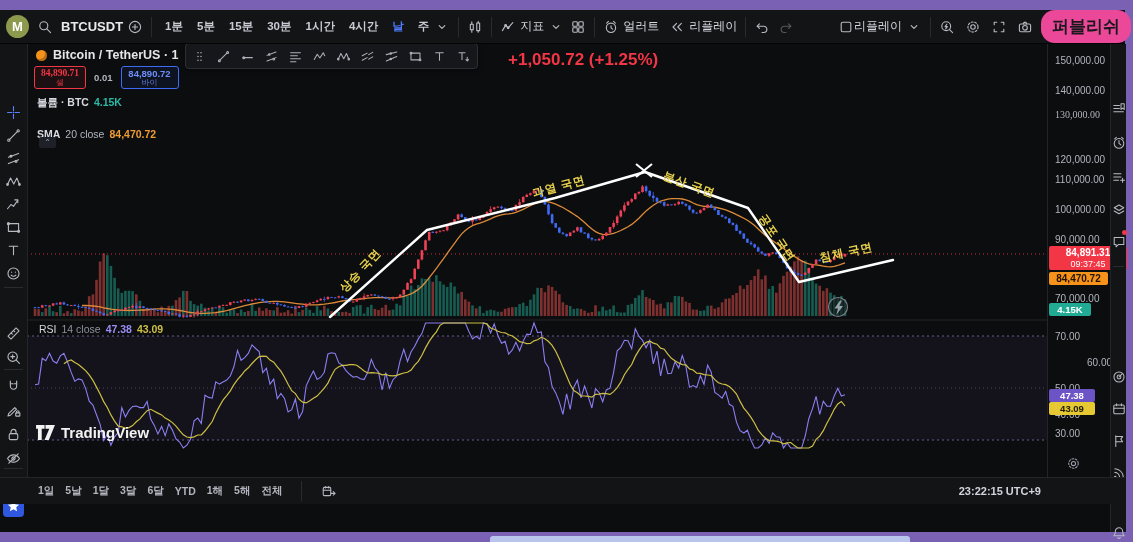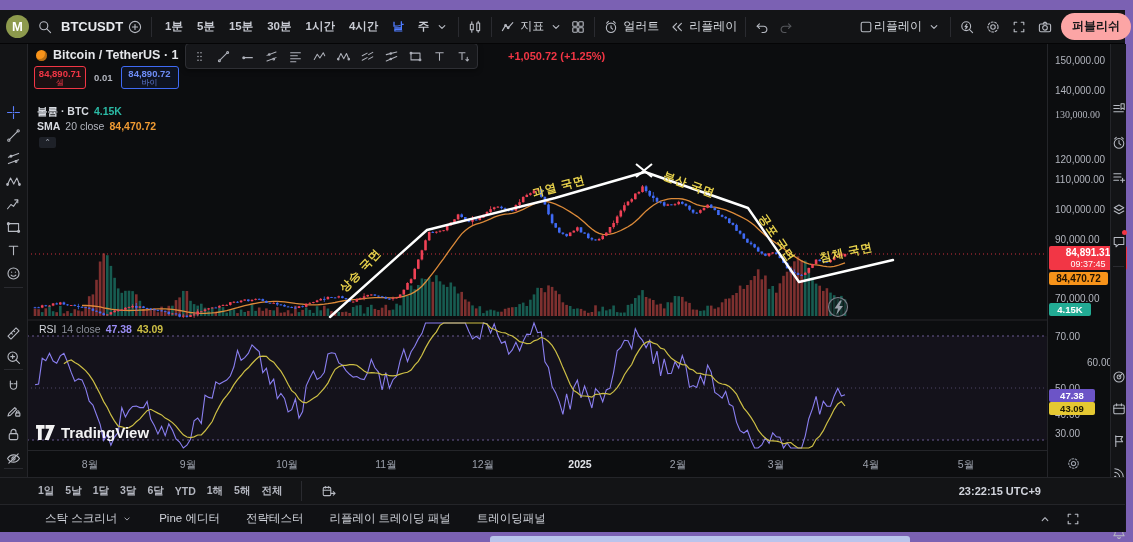--- a/index.html
+++ b/index.html
@@ -18,21 +18,21 @@
   .tb-group{display:flex;align-items:center;gap:4px;}
   .tb-sep{width:1px;height:20px;background:#2a2b30;margin:0 8px;flex:none;}
   .logo-circle{width:23px;height:23px;border-radius:50%;background:#8d9a4d;color:#fff;font-weight:700;
                font-size:13px;display:flex;align-items:center;justify-content:center;flex:none;}
   .icon{display:inline-flex;align-items:center;justify-content:center;color:#b7bac2;flex:none;}
   .icon svg{stroke:currentColor;fill:none;stroke-width:1.4;stroke-linecap:round;stroke-linejoin:round;}
   .sym-text{font-weight:700;font-size:13px;color:#e8eaee;margin:0 4px;}
   .itv{font-size:11.5px;color:#c9ccd4;padding:3px 5px;border-radius:3px;cursor:default;font-weight:bold;}
   .itv.active{color:#4e7bff;font-weight:700;}
   .tb-label{font-size:12px;color:#d5d8de;}
-  .pill{background:#fca5a5;color:#17181a;font-size:12px;font-weight:700;border-radius:14px;
+  .pill{background:#ec4899;color:#17181a;font-size:17px;font-weight:700;border-radius:14px;
         padding:5px 11px;margin-left:8px;margin-right:-6px;z-index:7;}
   .dim{opacity:.4;}
   
   #left-toolbar{left:0;top:44px;width:27px;height:433px;background:#131416;border-right:1px solid #242529;z-index:5;}
   .lt-sep{position:absolute;left:4px;width:19px;height:1px;background:#2a2b30;}
   .side-icon{position:absolute;left:3px;width:21px;height:21px;display:flex;align-items:center;justify-content:center;color:#b7bac2;}
   .side-icon svg{stroke:currentColor;fill:none;stroke-width:1.3;stroke-linecap:round;stroke-linejoin:round;}
   .fav-btn{position:absolute;left:3px;width:21px;height:21px;border-radius:4px;background:#2f57e0;
            display:flex;align-items:center;justify-content:center;}
   
@@ -40,33 +40,33 @@
   #chart-svg{position:absolute;left:0;top:0;}
   
   .ov{position:absolute;z-index:3;}
   #sym-legend{left:9px;top:4px;font-size:12.5px;font-weight:600;color:#e4e6ea;display:flex;align-items:center;gap:6px;}
   .btc-dot{width:11px;height:11px;border-radius:50%;background:#f7931a;display:inline-block;
            box-shadow:inset -2px -2px 0 rgba(0,0,0,.25);}
   #bs-row{left:7px;top:22px;display:flex;align-items:center;gap:8px;}
   .bs-box{width:50px;border-radius:3px;text-align:center;padding:2px 0 1px;line-height:1.05;}
   .bs-box .p{font-size:9.5px;font-weight:700;display:block;}
   .bs-box .l{font-size:8px;display:block;opacity:.85;}
-  #sell-box{border:1px solid #f23645;color:#f23645;background:rgba(242,54,69,.07);}
+  #sell-box{border:1px solid #f23645;color:#f23645;background:rgba(242,54,69,.07);font-family:Liberation Serif, serif;}
   #buy-box{border:1px solid #3f6af5;color:#6e8df7;background:rgba(41,98,255,.08);width:56px;}
   #spread{font-size:9.5px;color:#b2b5be;font-weight:700;}
   .legend-row{left:10px;font-size:10.5px;color:#b2b5be;display:flex;gap:5px;align-items:baseline;}
   .legend-row .w{color:#d7dae0;font-weight:600;}
   .teal{color:#2bbaa5;font-weight:600;}
   .orange{color:#f09b33;font-weight:600;}
   .chip{left:12px;top:93px;width:17px;height:11px;background:#1e2128;border-radius:2px;color:#9ba0ab;
         display:flex;align-items:center;justify-content:center;font-size:8px;}
   #float-toolbar{left:158px;top:-1px;height:24px;background:#17181bf2;border:1px solid #2e2f34;border-radius:4px;
                  display:flex;align-items:center;padding:0 6px;gap:9px;z-index:4;box-shadow:0 2px 5px rgba(0,0,0,.4);}
   #float-toolbar .icon{color:#aeb1ba;}
-  #change-text{left:481px;top:6px;font-size:11px;color:#f23645;font-weight:600;z-index:4;}
+  #change-text{left:481px;top:6px;font-size:17px;color:#f23645;font-weight:600;z-index:4;}
   #rsi-legend{left:12px;top:279px;font-size:10.5px;display:flex;gap:5px;align-items:baseline;}
   #watermark{left:9px;top:380px;display:flex;align-items:center;gap:6px;z-index:2;opacity:.95;}
   #watermark .wm-text{font-size:15px;font-weight:700;color:#fff;}
   
   #price-axis{left:1047px;top:44px;width:63px;height:433px;background:#0c0d0f;border-left:1px solid #242529;z-index:4;}
   .ax-label{position:absolute;left:7px;font-size:10px;color:#b2b5be;white-space:nowrap;text-align:center;}
   .badge{position:absolute;left:1px;border-radius:2px;text-align:center;white-space:nowrap;z-index:5;}
   #badge-last{top:202px;width:78px;background:#f23645;color:#fff;padding:1px 0;line-height:1.15;}
   #badge-last .bp{font-size:10px;font-weight:700;display:block;}
   #badge-last .bc{font-size:9px;display:block;}
@@ -1138,57 +1138,45 @@
       <div class="bs-box" id="sell-box">
         <span class="p">84,890.71</span>
         <span class="l">셀</span>
       </div>
       <span id="spread">0.01</span>
       <div class="bs-box" id="buy-box">
         <span class="p">84,890.72</span>
         <span class="l">바이</span>
       </div>
     </div>
-    <div class="ov legend-row" style="top:61px">
+    <div class="ov legend-row" style="top:52px">
       <span class="w">볼륨 · BTC</span>
       <span class="teal">4.15K</span>
     </div>
-    <div class="ov legend-row" style="top:76px">
+    <div class="ov legend-row" style="top:84px">
       <span class="w">SMA</span>
       <span>20 close</span>
       <span class="orange">84,470.72</span>
     </div>
     <div class="ov chip">⌃</div>
     <div class="ov" id="rsi-legend">
       <span class="w">RSI</span>
       <span style="color:#8d919b">14 close</span>
       <span style="color:#9b8df5;font-weight:600">47.38</span>
       <span style="color:#cdbf45;font-weight:600">43.09</span>
     </div>
     <div class="ov" id="watermark">
       <svg width="19" height="17" viewBox="0 0 20 18">
           <g fill="#fff" stroke="none">
         <path d="M0 1h9v4H6v12H2V5H0z"></path>
             <path d="M10 1h10l-6.5 16H9l5-12h-4z"></path>
           </g>
         </svg>
       <span class="wm-text">TradingView</span>
     </div>
-    <div class="abs" id="time-axis" style="left:0;top:406px;">
-        <div class="month" style="left: 63px;">8월</div>
-        <div class="month" style="left: 161px;">9월</div>
-        <div class="month" style="left: 260px;">10월</div>
-        <div class="month" style="left: 359px;">11월</div>
-        <div class="month" style="left: 456px;">12월</div>
-        <div class="month bright" style="left: 553px;">2025</div>
-        <div class="month" style="left: 651px;">2월</div>
-        <div class="month" style="left: 749px;">3월</div>
-        <div class="month" style="left: 844px;">4월</div>
-        <div class="month" style="left: 939px;">5월</div>
-      </div>
   </main>
 
   <div class="abs" id="price-axis">
     <div class="badge" id="badge-last">
       <span class="bp">84,891.31</span>
       <span class="bc">09:37:45</span>
     </div>
     <div class="badge" id="badge-sma">84,470.72</div>
     <div class="badge" id="badge-vol">4.15K</div>
     <div class="badge" id="badge-rsi1">47.38</div>
@@ -1294,36 +1282,13 @@
       <div class="tb-sep"></div>
       <span class="icon">
         <svg width="15" height="15" viewBox="0 0 20 20">
           <rect x="3" y="4.5" width="10" height="11" rx="1.5"></rect>
           <path d="M5.8 3.2v2.2M10.2 3.2v2.2M3 8.2h10"></path>
           <path d="M13.5 12.5h5M16.3 10L18.8 12.5 16.3 15"></path>
         </svg>
       </span>
     </div>
 
-  <div class="abs" id="tabs-bar">
-    <span class="tab">스탁 스크리너<span class="icon">
-          <svg width="12" height="12" viewBox="0 0 20 20">
-            <path d="M6.5 8.2l3.5 3.6 3.5-3.6"></path>
-          </svg>
-        </span></span>
-      <span class="tab">Pine 에디터</span>
-      <span class="tab">전략테스터</span>
-      <span class="tab">리플레이 트레이딩 패널</span>
-      <span class="tab">트레이딩패널</span>
-      <div id="tabs-right">
-      <span class="icon">
-          <svg width="16" height="16" viewBox="0 0 20 20">
-            <path d="M6.5 12l3.5-3.6 3.5 3.6"></path>
-          </svg>
-        </span>
-      <span class="icon">
-          <svg width="16" height="16" viewBox="0 0 20 20">
-            <path d="M4 7.2V4h3.2M12.8 4H16v3.2M16 12.8V16h-3.2M7.2 16H4v-3.2"></path>
-          </svg>
-        </span>
-    </div>
-  </div>
 </div>
 
 </body></html>

